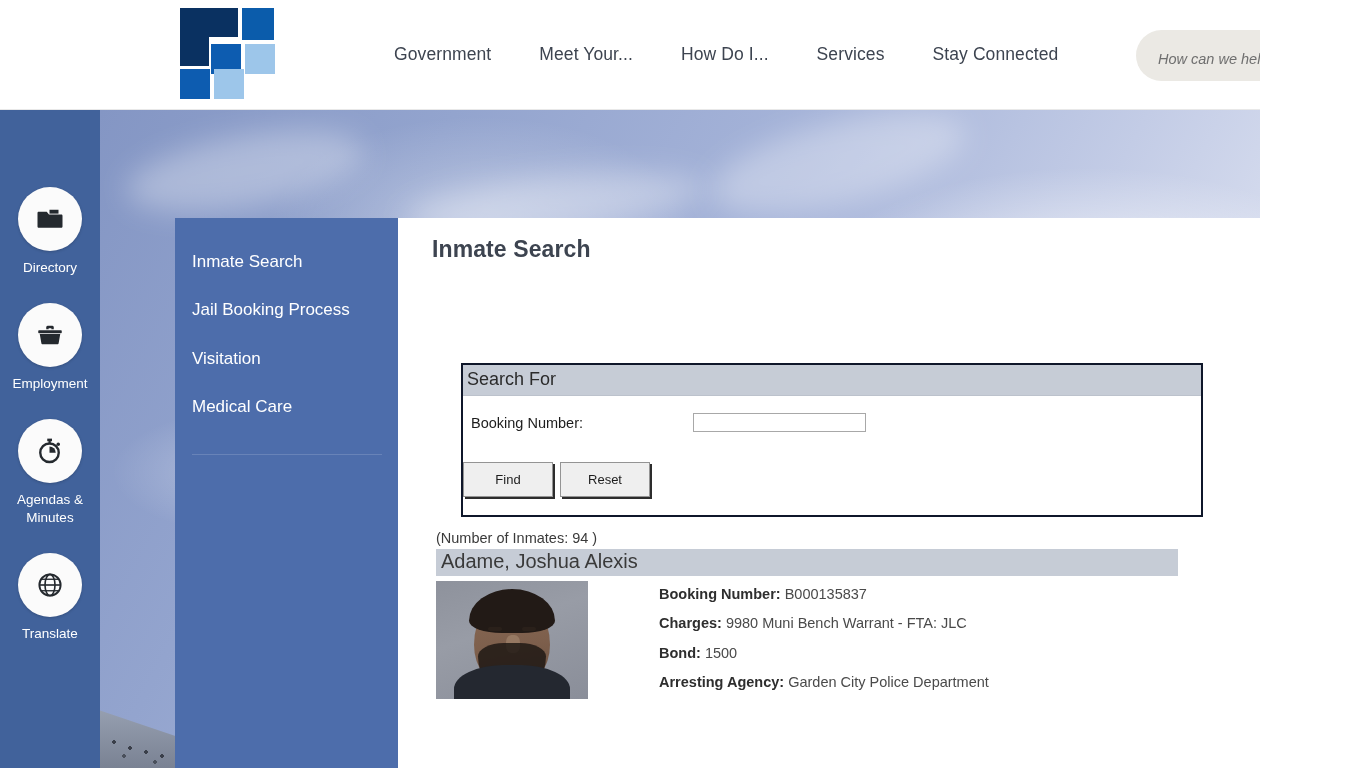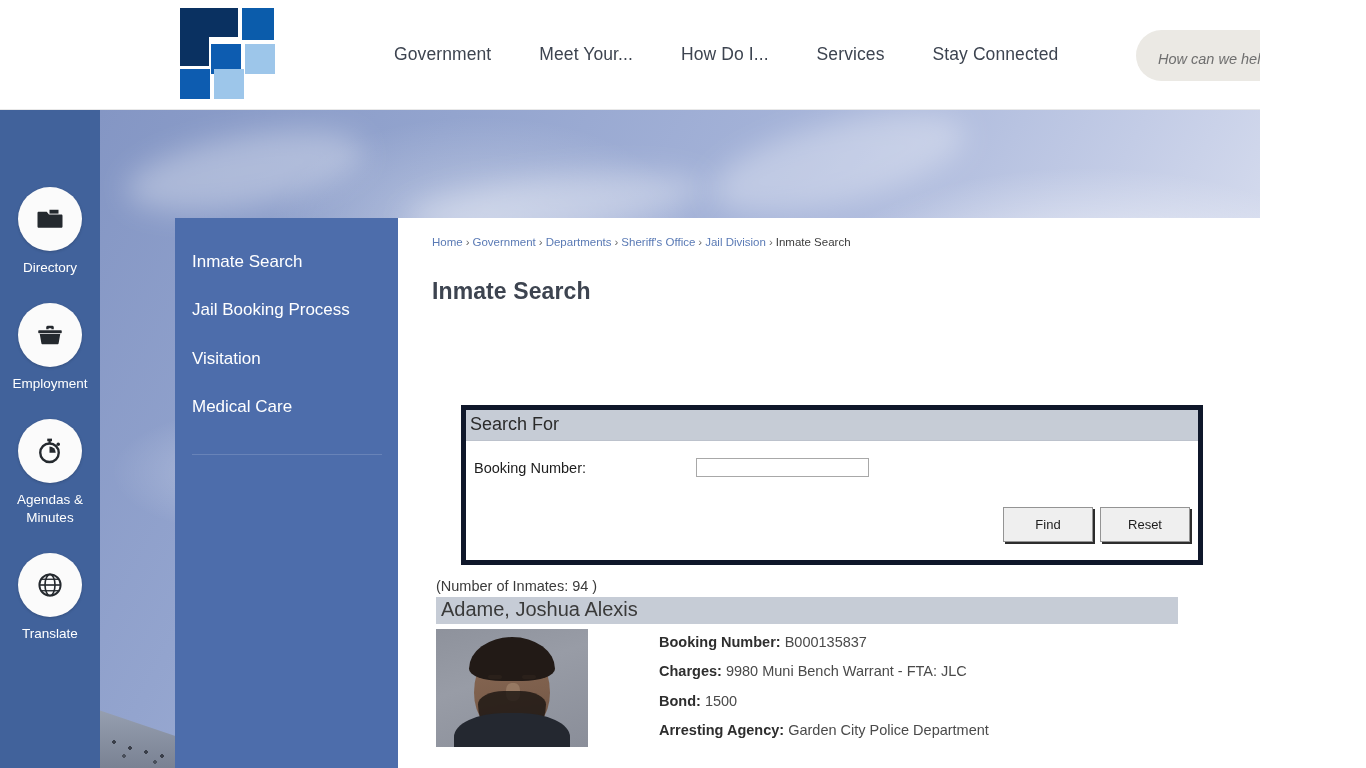--- a/index.html
+++ b/index.html
@@ -223,21 +223,21 @@
     color: #3d4450;
     font-weight: bold;
     margin-bottom: 100px;
     letter-spacing: 0.1px;
   }
 
   
   #search-panel {
     width: 742px;
     margin-left: 29px;
-    border: 5px solid #0f172a;
+    border: 2px solid #0f172a;
     background: #ffffff;
   }
   #search-panel-header {
     background: #c6ccd6;
     font-size: 18px;
     color: #2b2b2b;
     padding: 4px 0 5px 4px;
     border-bottom: 1px solid #bcc2cc;
   }
   #search-panel-body { padding: 17px 0 18px 0; }
@@ -256,21 +256,20 @@
     width: 173px; height: 19px;
     border: 1px solid #a8a8a8;
     background: #ffffff;
     outline: none;
     font-family: "Liberation Sans", sans-serif;
     font-size: 13px;
     padding: 0 3px;
   }
   #form-buttons {
     display: flex;
-    justify-content: flex-end;
     gap: 7px;
     padding: 16px 8px 0 0;
   }
   .form-btn {
     width: 90px; height: 35px;
     background: #efefef;
     border: 1px solid #949494;
     box-shadow: 2px 2px 0 #2d2d2d;
     font-family: "Liberation Sans", sans-serif;
     font-size: 13px;
@@ -467,23 +466,20 @@
     <div id="section-nav">
       <div class="snav-item">Inmate Search</div>
       <div class="snav-item">Jail Booking Process</div>
       <div class="snav-item">Visitation</div>
       <div class="snav-item">Medical Care</div>
       <div class="snav-divider"></div>
     </div>
 
     <div id="content-main">
 
-      <div id="breadcrumb">
-        <a>Home</a><span class="sep">›</span><a>Government</a><span class="sep">›</span><a>Departments</a><span class="sep">›</span><a>Sheriff's Office</a><span class="sep">›</span><a>Jail Division</a><span class="sep">›</span><span class="current">Inmate Search</span>
-      </div>
 
       <h1 id="page-title">Inmate Search</h1>
 
       <div id="search-panel">
         <div id="search-panel-header">Search For</div>
         <div id="search-panel-body">
 
 
           <div class="form-row">
             <div class="form-label">Booking Number:</div>

